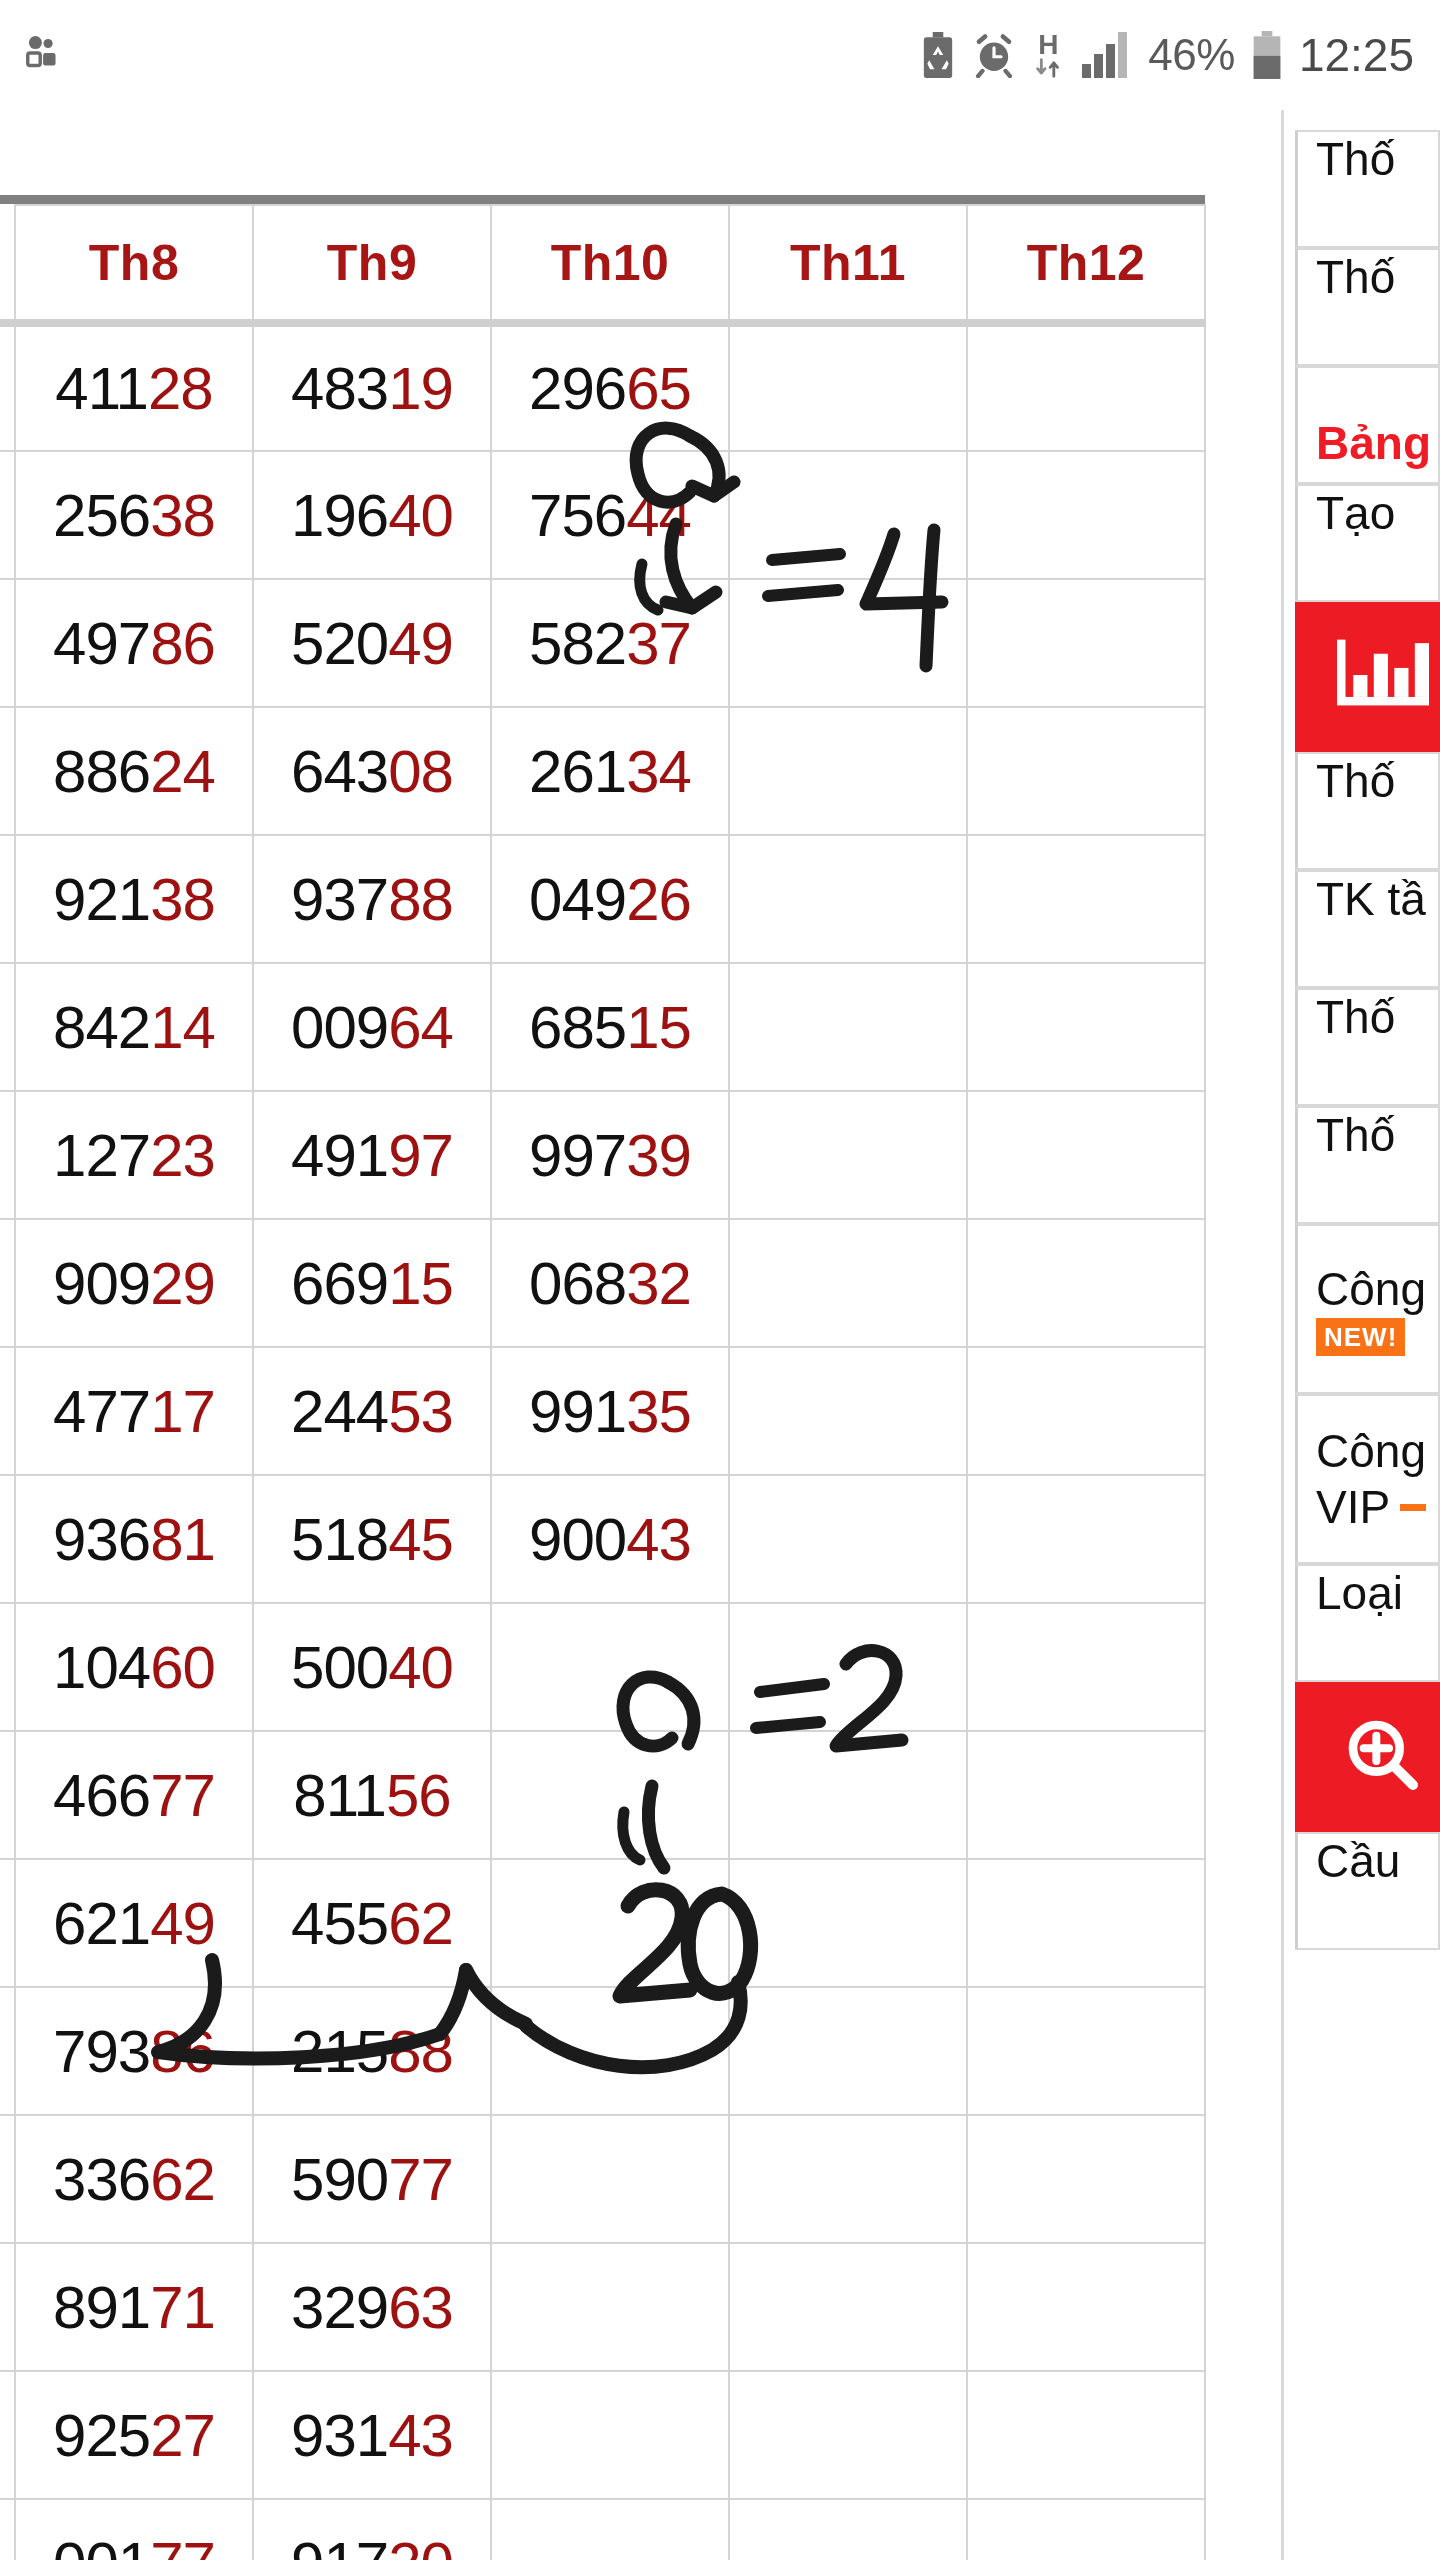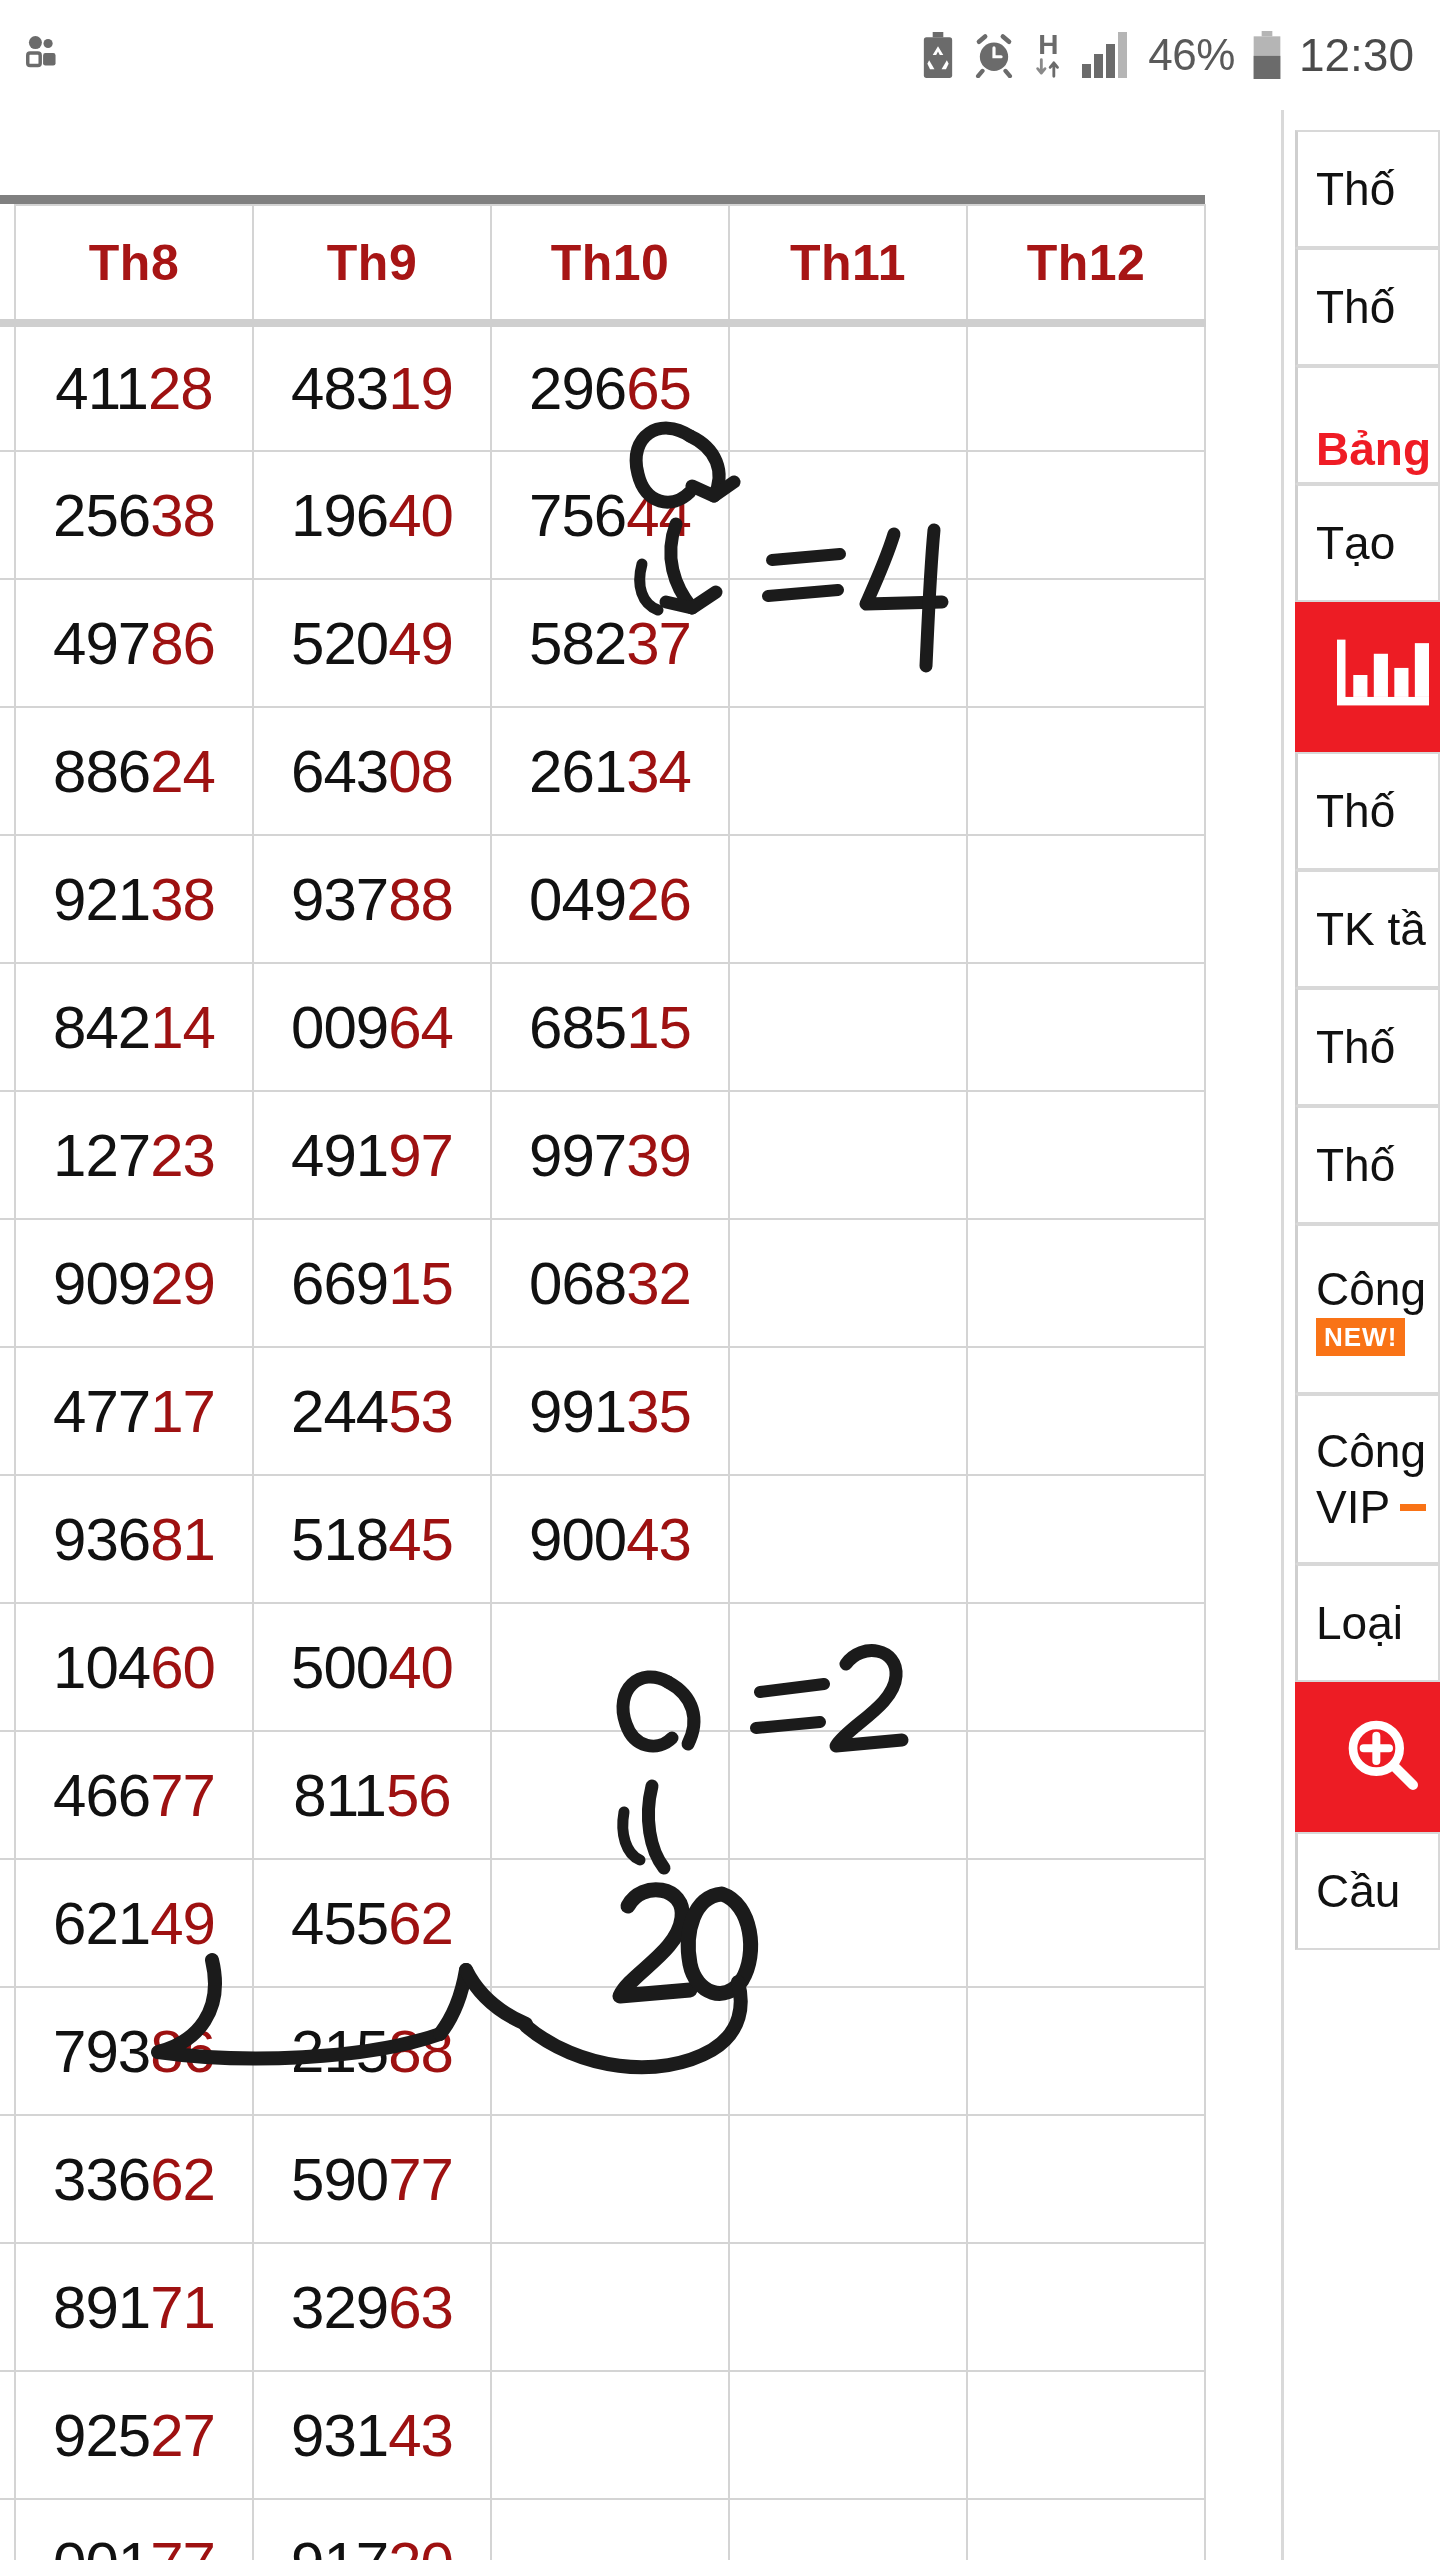--- a/index.html
+++ b/index.html
@@ -93,21 +93,21 @@
     left: 1295px; top: 0;
     width: 145px; height: 2450px;
     background: #ffffff;
     overflow: hidden;
   }
   .sb-gap { height: 20px; }
   .sb-row {
     border: 2px solid #d8d8d8;
     border-left: 3px solid #cfcfcf;
     min-height: 118px;
-    display: flex; align-items: center;
+    display: flex; 
     padding-left: 18px;
     background: #ffffff;
     overflow: hidden;
   }
   .sb-row .lbl {
     font-size: 46px; color: #111111;
     white-space: nowrap;
   }
   .sb-row.red .lbl { color: #ef1c25; font-weight: bold; margin-top: 48px; }
   .sb-row.tall { min-height: 170px; flex-direction: column;
@@ -185,21 +185,21 @@
       </svg>
     </span>
     <span class="sb-text">46%</span>
     <span>
       <svg width="32" height="48" viewBox="0 0 18 27" class="sb-icon">
         <rect x="6" y="0" width="6" height="3" fill="#b5b5b5"></rect>
         <rect x="1.5" y="3" width="15" height="24" fill="#b5b5b5"></rect>
         <rect x="1.5" y="14" width="15" height="13" fill="#6b6b6b"></rect>
       </svg>
     </span>
-    <span class="sb-time">12:30</span>
+    <span class="sb-time">12:25</span>
   </div>
 </div>
 
 <div class="page">
 
   <div class="vline"></div>
 
   <div class="table-wrap">
     <table class="grid">
       <colgroup>

